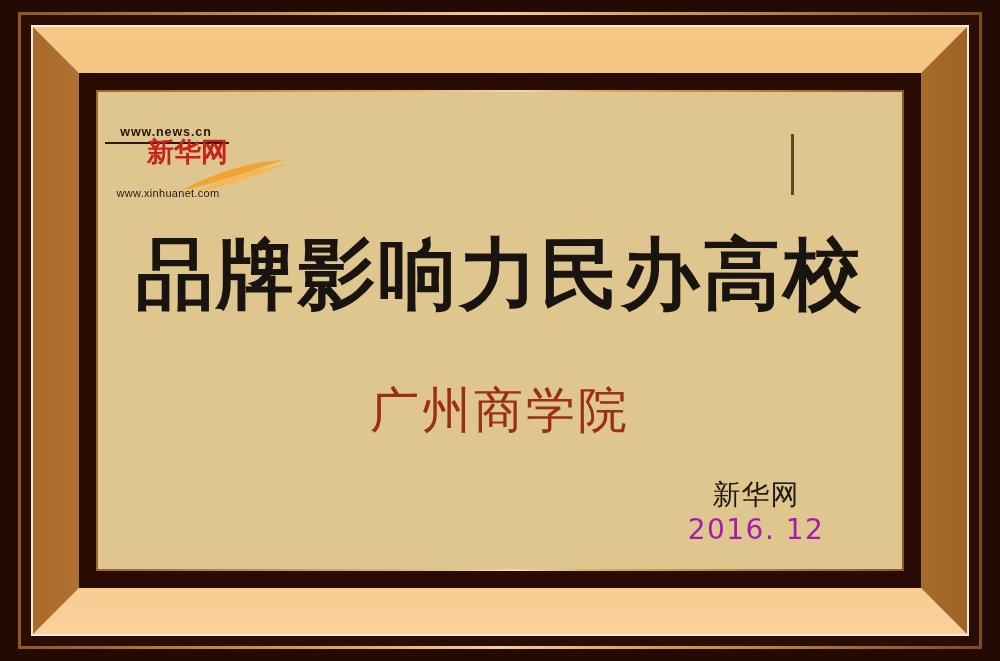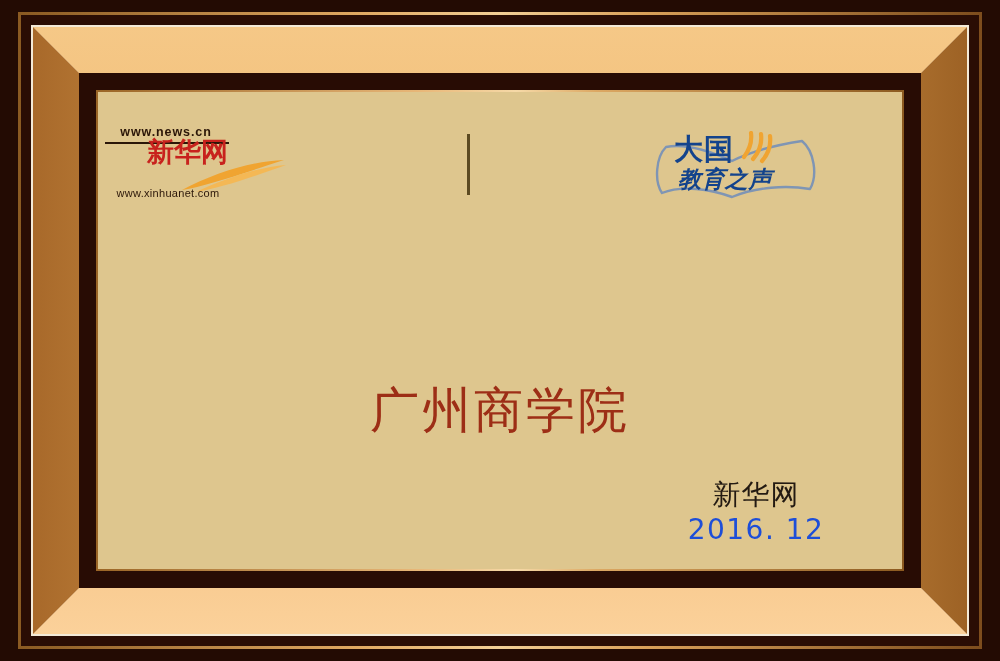--- a/index.html
+++ b/index.html
@@ -238,21 +238,21 @@
   }
   .sig-org {
     font-size: 28px;
     color: #231a12;
     letter-spacing: 1px;
     line-height: 1.22;
     white-space: nowrap;
   }
   .sig-date {
     font-size: 28px;
-    color: #1d4ed8;
+    color: #a21caf;
     letter-spacing: 1.5px;
     line-height: 1.3;
     white-space: nowrap;
     font-family: "DejaVu Sans", sans-serif;
   }
 </style>
 </head>
 <body>
 
 <div id="plaque-root">
@@ -282,35 +282,24 @@
         <div class="xh-cn">新华网</div>
         <svg class="xh-swoosh" viewBox="0 0 108 34">
           <path d="M2 31 C 26 27, 58 16, 104 1 C 72 2, 34 14, 2 31 Z" fill="#f0a431"></path>
           <path d="M16 33 C 40 29, 70 19, 106 6 C 78 8, 44 20, 16 33 Z" fill="#f4b855"></path>
         </svg>
         <div class="xh-bottom-url">www.xinhuanet.com</div>
       </div>
 
       <div class="logo-divider"></div>
 
-      <div class="daguo-logo">
-        <svg class="dg-book" width="170" height="72" viewBox="0 0 170 72">
-          <path d="M14 18 C 4 28, 2 52, 10 64 C 30 56, 58 60, 80 68 C 104 58, 134 56, 158 60 C 166 46, 162 22, 150 12 C 124 16, 100 22, 80 32 C 58 22, 34 14, 14 18 Z" fill="none" stroke="#7f95b4" stroke-width="2.4" stroke-linejoin="round"></path>
-        </svg>
-        <div class="dg-top">大国</div>
-        <svg class="dg-waves" width="36" height="34" viewBox="0 0 36 34">
-          <path d="M4 26 C 10 18, 12 10, 11 2" stroke="#f0a431" stroke-width="4.2" fill="none" stroke-linecap="round"></path>
-          <path d="M13 28 C 20 20, 22 11, 21 3" stroke="#f0a431" stroke-width="4.2" fill="none" stroke-linecap="round"></path>
-          <path d="M22 30 C 29 22, 31 13, 30 5" stroke="#f0a431" stroke-width="4.2" fill="none" stroke-linecap="round"></path>
-        </svg>
-        <div class="dg-bottom">教育之声</div>
-      </div>
 
     </div>
 
+    <div class="main-title">品牌影响力民办高校</div>
     <div class="sub-title">广州商学院</div>
 
     <div class="signature-block">
       <div class="sig-org">新华网</div>
       <div class="sig-date">2016. 12</div>
     </div>
 
   </div>
 </div>
 

